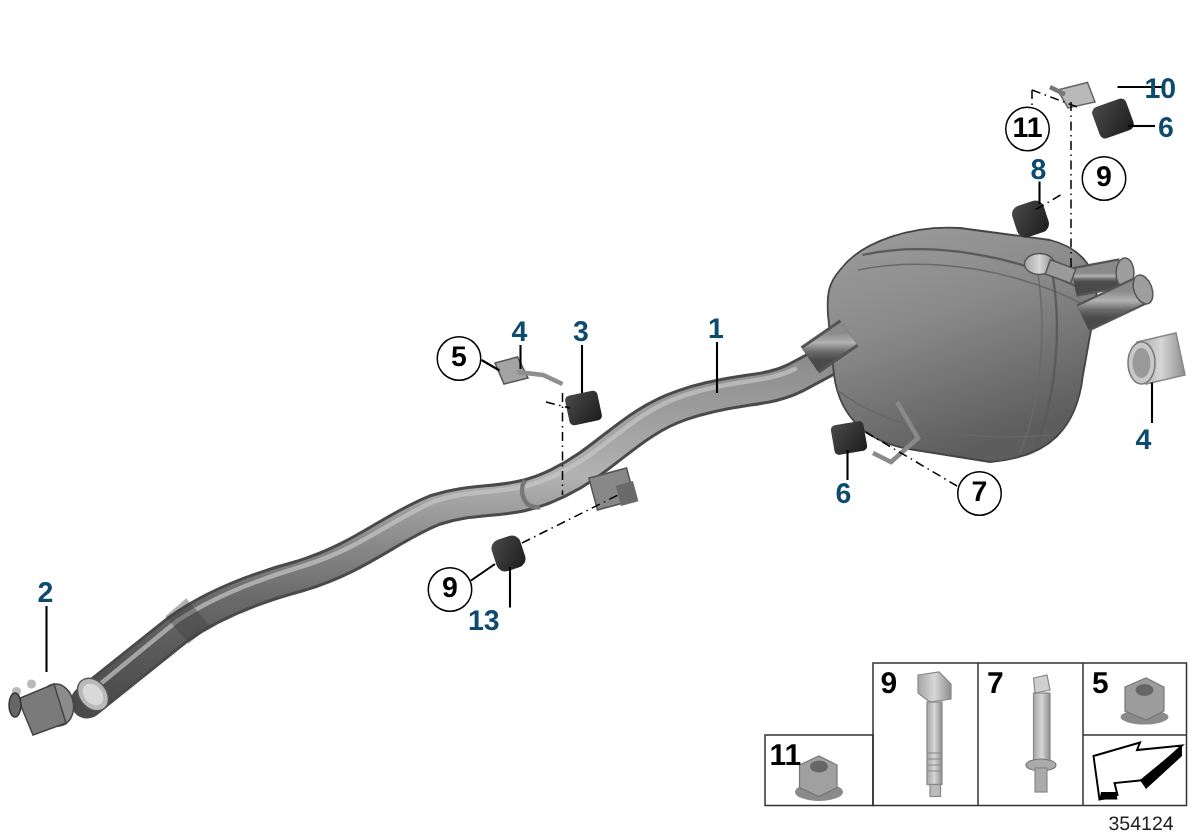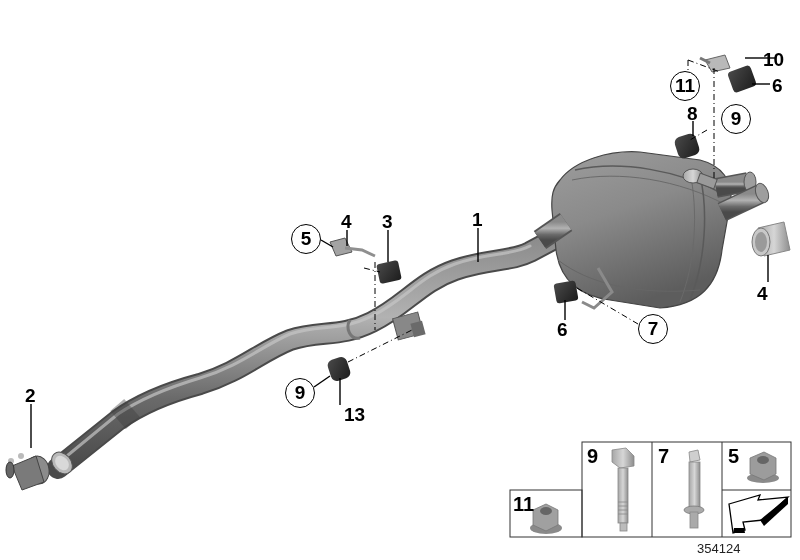--- a/index.html
+++ b/index.html
@@ -1,18 +1,18 @@
 <!DOCTYPE html>
 <html><head>
 <meta charset="utf-8">
 <style>
   html,body{margin:0;padding:0;background:#ffffff;}
   body{width:800px;height:560px;position:relative;overflow:hidden;font-family:"Liberation Sans",sans-serif;}
   #diagram{position:absolute;left:0;top:0;width:800px;height:560px;}
-  .lbl{position:absolute;font-family:"Liberation Sans",sans-serif;font-weight:bold;color:#000000;font-size:19px;line-height:1;}
+  .lbl{position:absolute;font-family:"Liberation Sans",sans-serif;font-weight:bold;color:#0c4a6e;font-size:19px;line-height:1;}
   .circ{position:absolute;width:30px;height:30px;border:1.6px solid #000;border-radius:50%;display:flex;align-items:center;justify-content:center;font-weight:bold;font-size:19px;color:#000;background:#fff;box-sizing:border-box;}
   .tbl-num{position:absolute;font-weight:bold;font-size:20px;color:#000;line-height:1;}
   .imgid{position:absolute;font-size:13px;color:#222;font-family:"Liberation Sans",sans-serif;}
 </style>
 </head>
 <body>
 
 <div id="diagram">
 <svg width="800" height="560" viewBox="0 0 800 560" xmlns="http://www.w3.org/2000/svg">
   <defs>
@@ -191,22 +191,22 @@
 <div class="circ" style="left:291px;top:224px;">5</div>
 <span class="lbl" style="left:772px;top:76px;">6</span>
 <span class="lbl" style="left:557px;top:320px;">6</span>
 <div class="circ" style="left:638px;top:314px;">7</div>
 <span class="lbl" style="left:687px;top:104px;">8</span>
 <div class="circ" style="left:721px;top:104px;">9</div>
 <div class="circ" style="left:285px;top:378px;">9</div>
 <span class="lbl" style="left:763px;top:50px;">10</span>
 <div class="circ" style="left:670px;top:71px;">11</div>
 <span class="lbl" style="left:757px;top:284px;">4</span>
-<span class="lbl" style="left:344px;top:405px;">13</span>
+<span class="lbl" style="left:312px;top:405px;">13</span>
 
 
 <span class="tbl-num" style="left:513px;top:494px;">11</span>
 <span class="tbl-num" style="left:587px;top:446px;">9</span>
 <span class="tbl-num" style="left:658px;top:446px;">7</span>
 <span class="tbl-num" style="left:728px;top:446px;">5</span>
 
-<span class="imgid" style="left:697px;top:541px;">354124</span>
+<span class="imgid" style="left:739px;top:541px;">354124</span>
 </div>
 
 </body></html>

